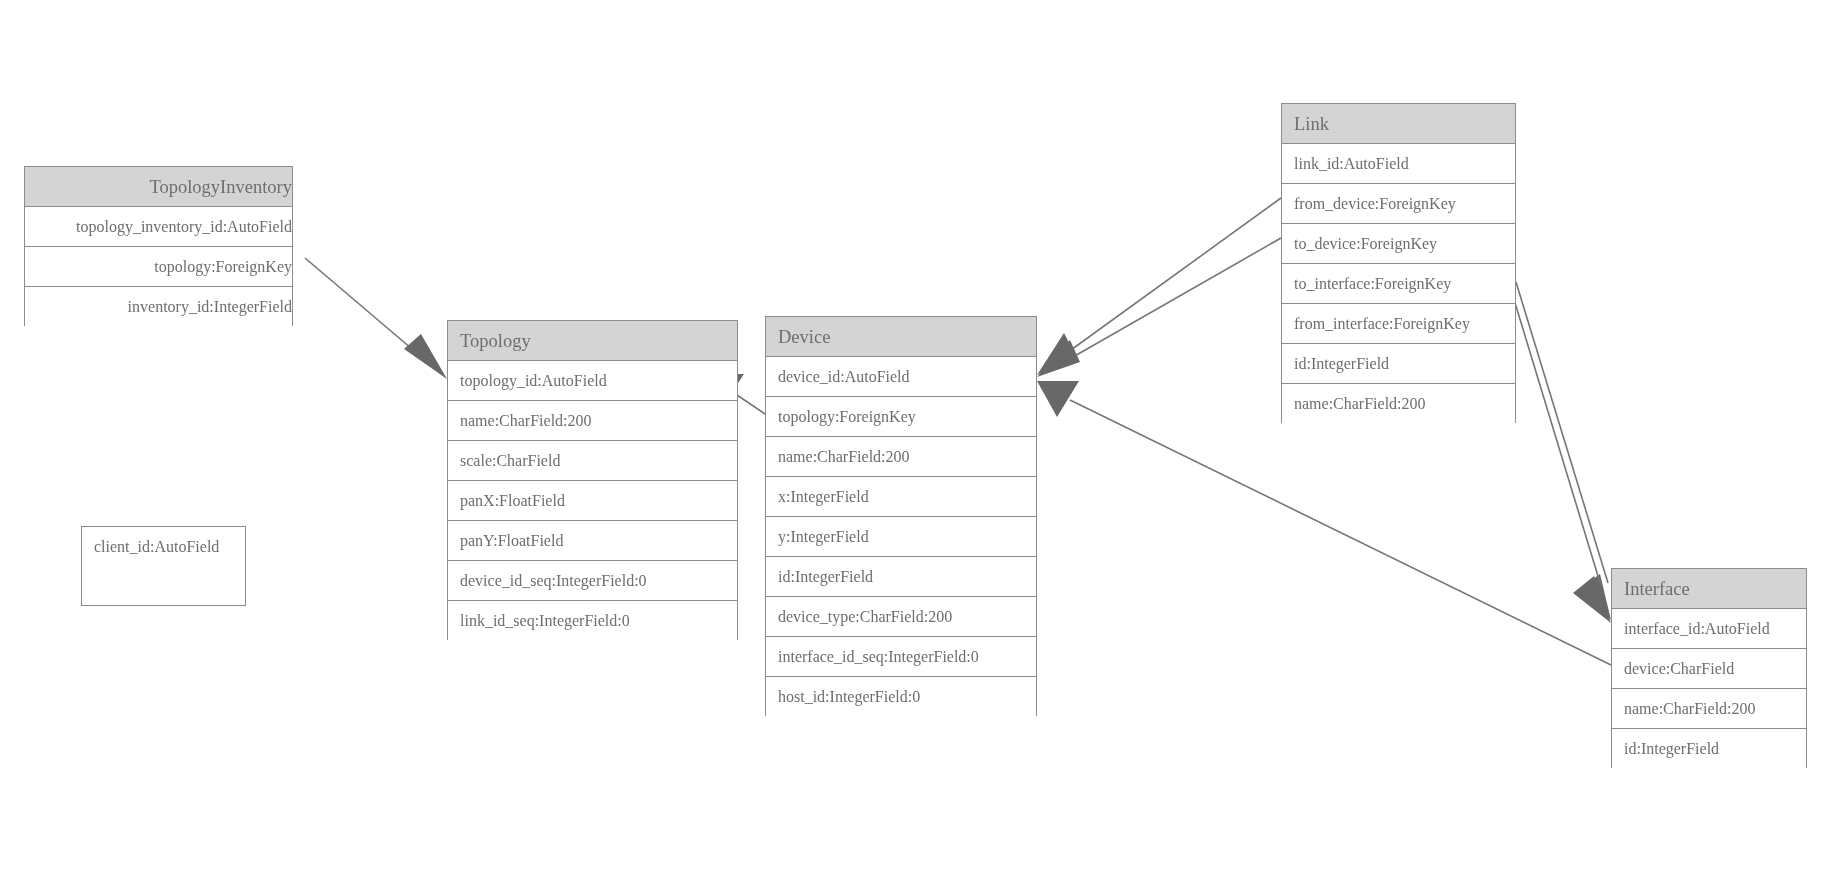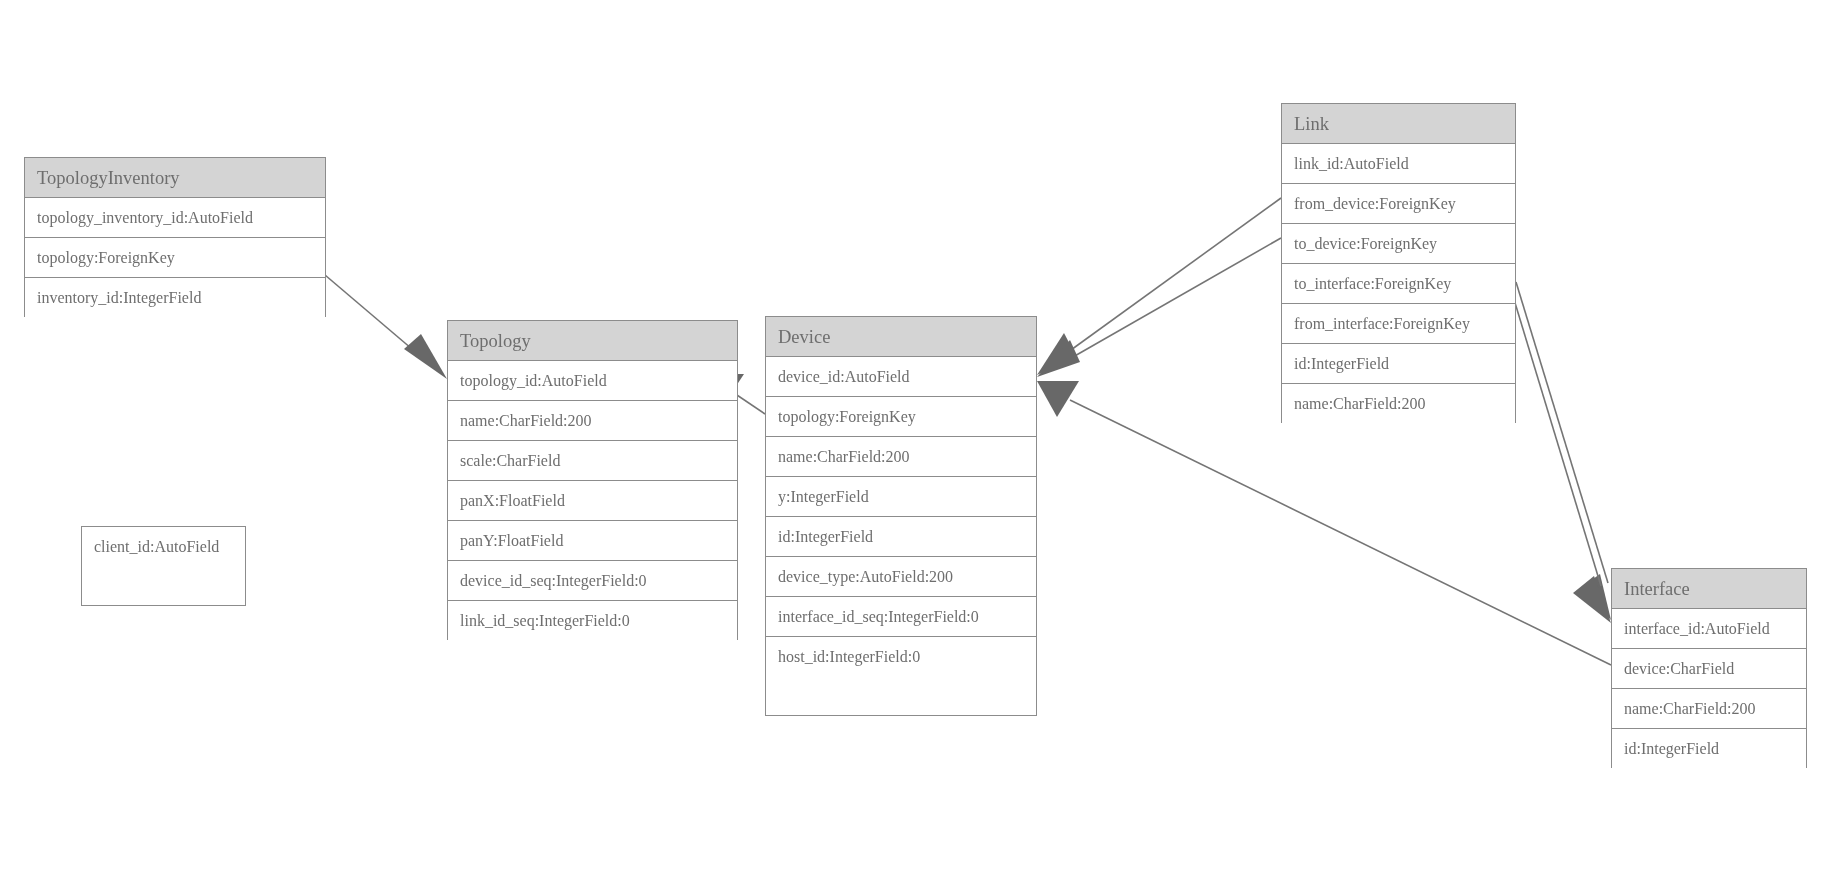--- a/index.html
+++ b/index.html
@@ -101,21 +101,21 @@
       <line x1="1516" y1="282" x2="1608" y2="583" stroke="#757575" stroke-width="1.6" fill="none"></line>
       <polygon points="1611,620 1579,589 1600,574" fill="#686868"></polygon>
     </g>
 
     <g>
       <line x1="1509" y1="283" x2="1601" y2="586" stroke="#757575" stroke-width="1.6" fill="none"></line>
       <polygon points="1611,623 1573,593 1594,576" fill="#686868"></polygon>
     </g>
   </svg>
 
-  <div class="entity" style="left:24px; top:157px; width:302px; height:160px;">
+  <div class="entity" style="left:24px; top:166px; width:269px; height:160px;text-align:right;">
     <div class="entity-header">TopologyInventory</div>
     <div class="entity-fields">
       <div class="field-row">topology_inventory_id:AutoField</div>
       <div class="field-row">topology:ForeignKey</div>
       <div class="field-row">inventory_id:IntegerField</div>
     </div>
   </div>
 
   <div class="entity" style="left:81px; top:526px; width:165px; height:80px;">
     <div class="entity-fields">
@@ -135,23 +135,24 @@
       <div class="field-row">link_id_seq:IntegerField:0</div>
     </div>
   </div>
 
   <div class="entity" style="left:765px; top:316px; width:272px; height:400px;">
     <div class="entity-header">Device</div>
     <div class="entity-fields">
       <div class="field-row">device_id:AutoField</div>
       <div class="field-row">topology:ForeignKey</div>
       <div class="field-row">name:CharField:200</div>
+      <div class="field-row">x:IntegerField</div>
       <div class="field-row">y:IntegerField</div>
       <div class="field-row">id:IntegerField</div>
-      <div class="field-row">device_type:AutoField:200</div>
+      <div class="field-row">device_type:CharField:200</div>
       <div class="field-row">interface_id_seq:IntegerField:0</div>
       <div class="field-row">host_id:IntegerField:0</div>
     </div>
   </div>
 
   <div class="entity" style="left:1281px; top:103px; width:235px; height:320px;">
     <div class="entity-header">Link</div>
     <div class="entity-fields">
       <div class="field-row">link_id:AutoField</div>
       <div class="field-row">from_device:ForeignKey</div>

